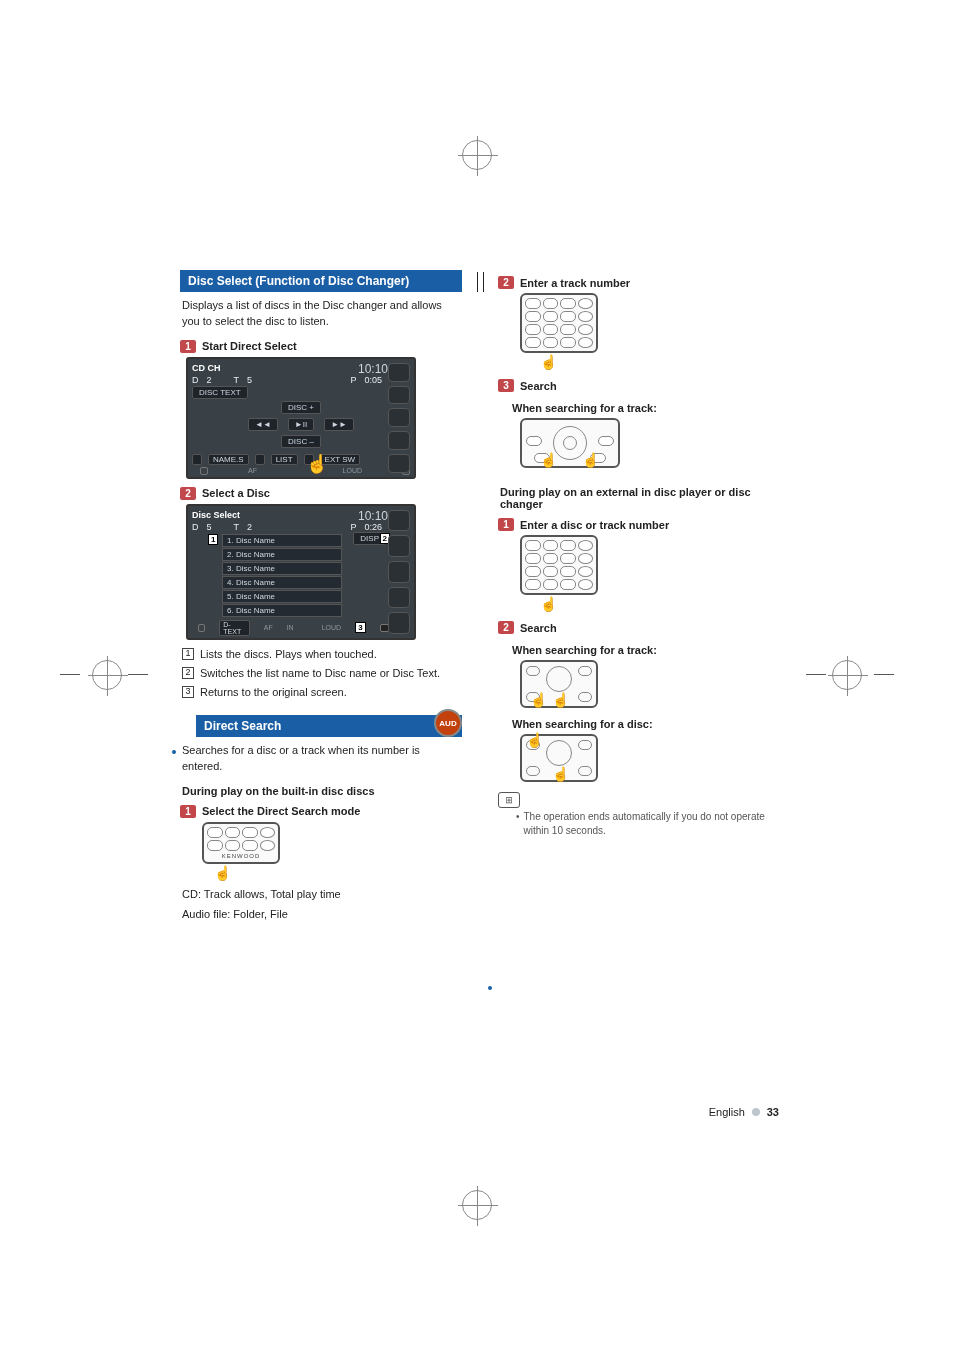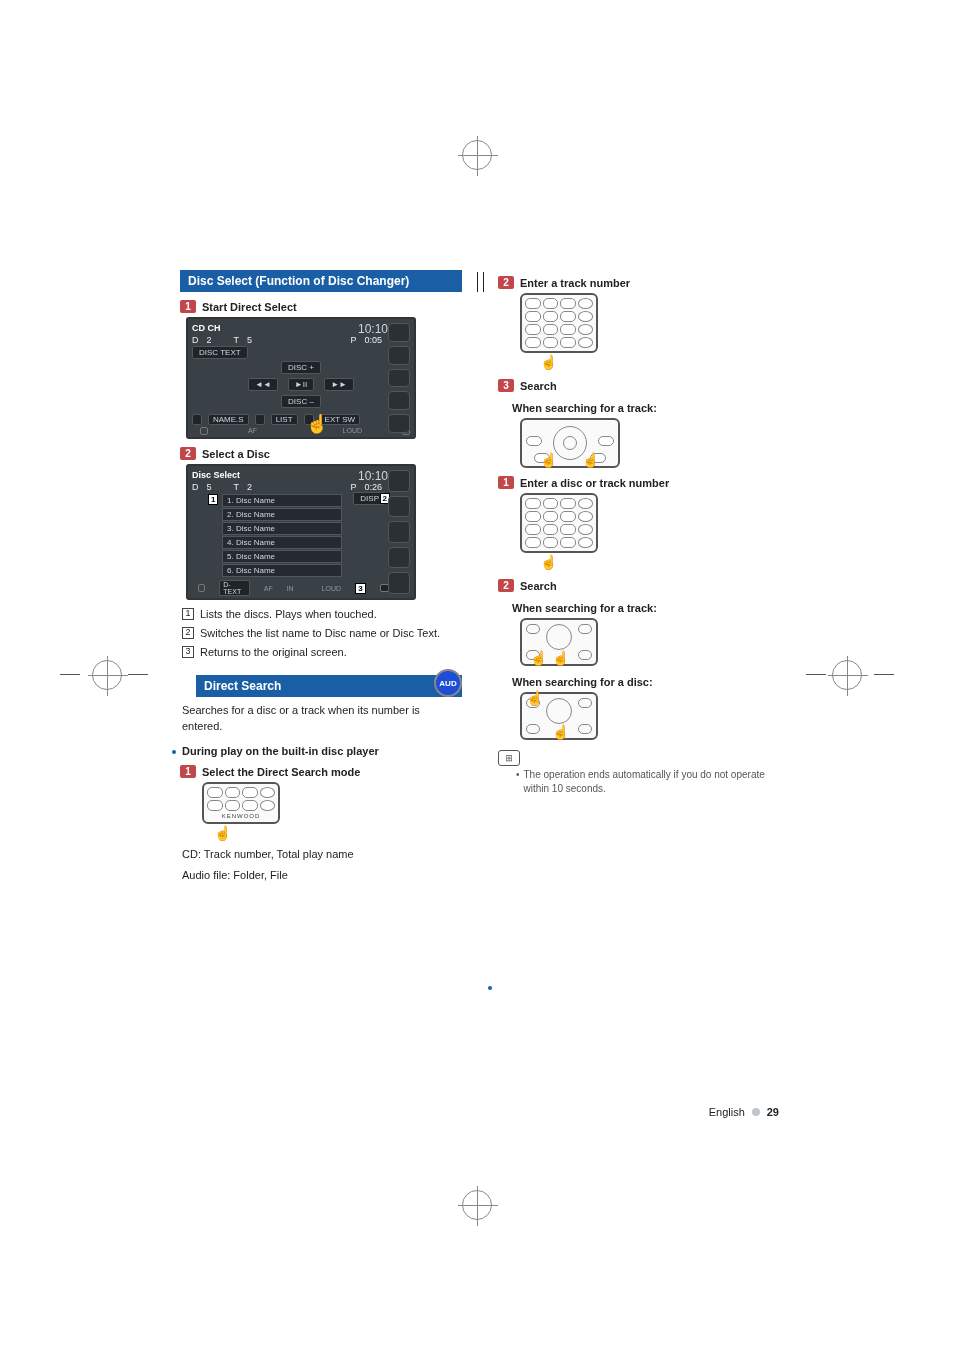--- a/index.html
+++ b/index.html
@@ -45,21 +45,21 @@
   .tag { position:absolute; background:#fff; color:#000; font-size:8px; font-weight:700; padding:0 2px; border:1px solid #000; }
   .hand { position:absolute; font-size:18px; color:#000; }
   .clock { position:absolute; top:3px; right:26px; font-size:12px; color:#cfd6dc; }
 
   .disc-list .row { background:#242a31; border:1px solid #555; margin:1px 0 0 30px; width:120px; padding:1px 4px; font-size:8px; color:#cfd6dc; }
 
   .annot { font-size: 11px; line-height:1.55; margin: 2px 2px; display:flex; gap:6px; }
   .annot .box { border:1px solid #444; font-size:9px; width:12px; height:12px; display:inline-flex; align-items:center; justify-content:center; flex-shrink:0; margin-top:2px; }
 
   .direct-title-wrap { position: relative; margin-top: 14px; padding-left: 16px; }
-  .aud-badge { position:absolute; right:0; top:-6px; width:28px; height:28px; background:#1d4ed8; border-radius:50%; display:flex; align-items:center; justify-content:center; color:#fff; font-size:8px; font-weight:700; border:2px solid #888; }
+  .aud-badge { position:absolute; right:0; top:-6px; width:28px; height:28px; background:#c2410c; border-radius:50%; display:flex; align-items:center; justify-content:center; color:#fff; font-size:8px; font-weight:700; border:2px solid #888; }
 
   .remote { width: 78px; margin: 4px 0 4px 22px; }
   .remote.sm { width: 78px; }
   .remote-frame { border:2px solid #555; border-radius:6px; padding:3px; background:#fafafa; }
   .btn-grid { display:grid; grid-template-columns: repeat(4, 1fr); gap:2px; }
   .btn-grid .b { height:11px; border:1px solid #888; border-radius:5px; background:#fff; }
   .btn-grid .b.round { border-radius:50%; }
   .remote-label { font-size:6px; text-align:center; color:#444; margin-top:2px; letter-spacing:1px; }
   .remote .hand-r { font-size:14px; color:#000; margin-top:-10px; margin-left:12px; display:inline-block; }
 
@@ -110,20 +110,21 @@
     </div>
   <div class="right-dots" style="top:986px; left:488px;">
       <div class="dot"></div>
     </div>
 
   <div class="content">
 
     <div class="col">
 
       <div class="block-title">Disc Select (Function of Disc Changer)</div>
+      <p class="desc">Displays a list of discs in the Disc changer and allows you to select the disc to listen.</p>
 
       <div class="step">
         <span class="num">1</span>
         <span class="step-label">Start Direct Select</span>
       </div>
 
       <div class="screenshot">
         <div class="clock">10:10</div>
         <div class="ss-header">CD CH</div>
         <div class="ss-line">
@@ -233,42 +234,42 @@
       <div class="annot">
           <span class="box">3</span>
           <span>Returns to the original screen.</span>
         </div>
 
       <div class="direct-title-wrap">
         <div class="block-title">Direct Search</div>
         <div class="aud-badge">AUD</div>
       </div>
       <p class="desc">Searches for a disc or a track when its number is entered.</p>
-      <div class="sub">During play on the built-in disc player</div>
+      <div class="sub">During play on the built-in disc discs</div>
       <div class="step">
         <span class="num">1</span>
         <span class="step-label">Select the Direct Search mode</span>
       </div>
       <div class="remote">
         <div class="remote-frame">
           <div class="btn-grid">
             <div class="b"></div>
               <div class="b"></div>
               <div class="b"></div>
               <div class="b round"></div>
             <div class="b"></div>
               <div class="b"></div>
               <div class="b"></div>
               <div class="b round"></div>
           </div>
           <div class="remote-label">KENWOOD</div>
         </div>
         <span class="hand-r">☝</span>
       </div>
-      <p class="body-txt">CD: Track number, Total play name</p>
+      <p class="body-txt">CD: Track allows, Total play time</p>
       <p class="body-txt">Audio file: Folder, File</p>
     </div>
 
     <div class="col">
 
       <div class="step" style="margin-top:6px">
         <span class="num">2</span>
         <span class="step-label">Enter a track number</span>
       </div>
       <div class="remote sm">
@@ -303,20 +304,21 @@
       <div class="navpad">
         <div class="side l"></div>
         <div class="ring"></div>
         <div class="side r"></div>
         <div class="side bl"></div>
         <div class="side br"></div>
         <span class="hand-r" style="bottom:-2px; left:18px;">☝</span>
         <span class="hand-r" style="bottom:-2px; right:18px;">☝</span>
       </div>
 
+      <div class="sub" style="margin-top:18px">During play on an external in disc player or disc changer</div>
 
       <div class="step">
         <span class="num">1</span>
         <span class="step-label">Enter a disc or track number</span>
       </div>
       <div class="remote sm">
         <div class="remote-frame">
           <div class="btn-grid">
             <div class="b"></div>
               <div class="b"></div>
@@ -373,16 +375,16 @@
       <div class="note-icon">⊞</div>
       <div class="note-txt bullet">
           <span>The operation ends automatically if you do not operate within 10 seconds.</span>
         </div>
     </div>
   </div>
 
   <div class="footer">
     <span>English</span>
     <span class="d"></span>
-    <span class="pg">29</span>
+    <span class="pg">33</span>
   </div>
 
 </div>
 
 </body></html>

